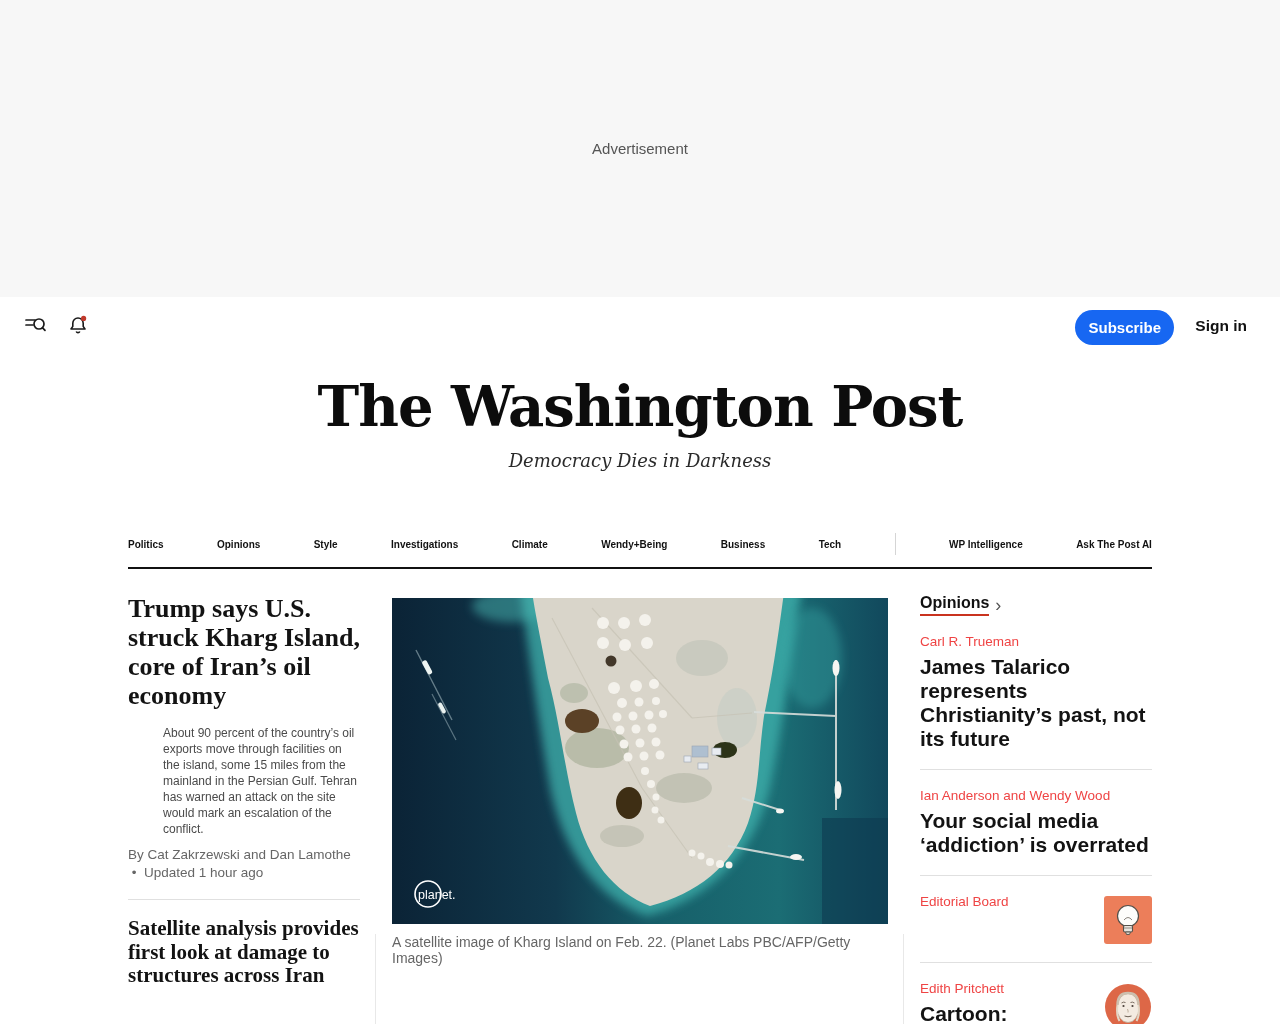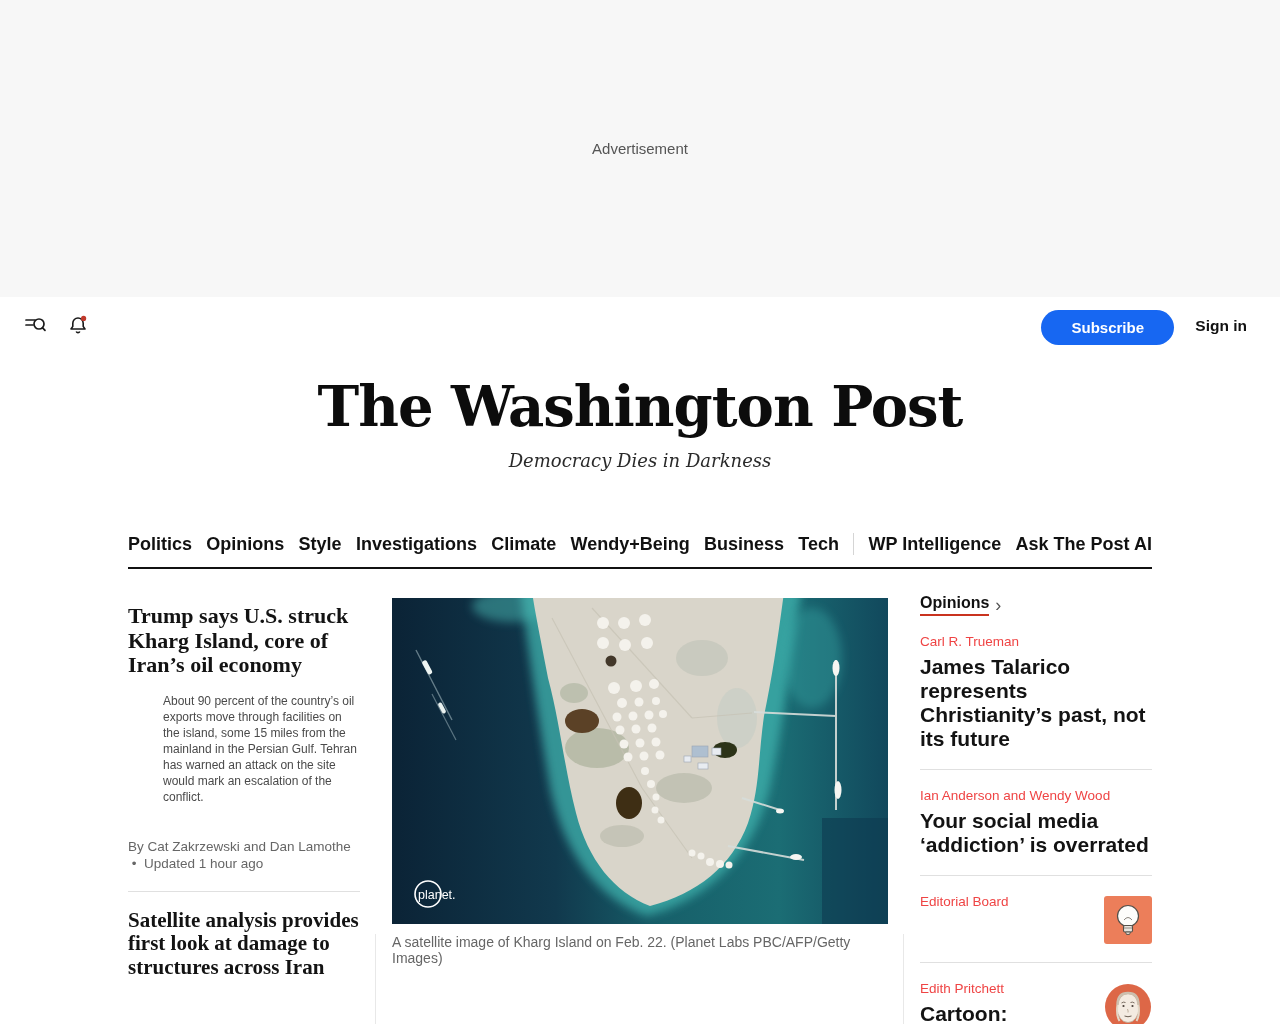--- a/index.html
+++ b/index.html
@@ -10,49 +10,49 @@
   
   .ad-zone { position:absolute; left:0; top:0; width:1280px; height:297px;
              background:#f7f7f7;padding-left:46px; }
   .ad-label { position:absolute; left:0; right:0; top:140px; text-align:center;
               color:#555; font-size:15px; }
 
   
   .utility { position:absolute; left:0; top:297px; width:1280px; height:64px; background:#fff; }
   .util-icons { position:absolute; left:24px; top:16px; display:flex; gap:18px; align-items:center; }
   .icon-btn { width:24px; height:24px; cursor:pointer; position:relative; }
-  .subscribe-btn { position:absolute; right:106px; top:13px; height:35px; padding:0 30px;
+  .subscribe-btn { position:absolute; right:106px; top:13px; height:35px; padding:0 13px;
                    background:var(--accent-blue,#1767f2); color:#fff; border:none; border-radius:18px;
                    font-size:15px; font-weight:bold; font-family:"Liberation Sans",sans-serif; cursor:pointer; }
   .signin { position:absolute; right:33px; top:20px; font-size:15.5px; font-weight:bold; color:#111; cursor:pointer; }
 
   
   .masthead { position:absolute; left:0; top:376px; width:1280px; text-align:center; }
   .masthead-title { font-family:"DejaVu Serif", serif; font-weight:bold; font-size:56px;
                     letter-spacing:-1px; color:#0c0c0c; line-height:1.1; }
   .tagline { margin-top:12px; font-family:"DejaVu Serif", serif; font-style:italic;
              font-size:18px; color:#2a2a2a; }
 
   
   .nav { position:absolute; left:128px; top:524px; width:1024px; height:40px;
          display:flex; align-items:center; justify-content:space-between; }
-  .nav-item { font-size:18px; font-weight:bold; color:#111; cursor:pointer; white-space:nowrap; }
+  .nav-item { font-size:10px; font-weight:bold; color:#111; cursor:pointer; white-space:nowrap; }
   .nav-sep { width:1px; height:22px; background:#d5d5d5; }
   .top-rule { position:absolute; left:128px; top:567px; width:1024px; height:2px; background:#111; }
 
   
   .main { position:absolute; left:128px; top:592px; width:1024px; display:flex; gap:32px; }
   .col-left  { width:232px; }
   .col-mid   { width:496px; }
   .col-right { width:232px; }
 
-  .lead-hed { font-family:"Liberation Serif", serif; font-weight:bold; font-size:22px;
-              line-height:1.12; color:#131313; margin-top:12px; cursor:pointer; }
+  .lead-hed { font-family:"Liberation Serif", serif; font-weight:bold; font-size:26px;
+              line-height:1.12; color:#131313; margin-top:2px; cursor:pointer; }
   .lead-sum { margin-top:16px; font-size:12px; line-height:1.33; color:#4a4a4a;margin-left:35px; }
-  .byline-row { margin-top:32px; font-size:13.5px; line-height:1.3; color:#666; }
+  .byline-row { margin-top:8px; font-size:13.5px; line-height:1.3; color:#666; }
   .divider-h { border-top:1px solid #e0e0e0; margin:18px 0 0 0; }
   .second-hed { font-family:"Liberation Serif", serif; font-weight:bold; font-size:21px;
                 line-height:1.12; color:#131313; margin-top:17px; cursor:pointer; }
 
   .photo-wrap { margin-top:6px; width:496px; height:326px; overflow:hidden; cursor:pointer; }
   .caption { margin-top:10px; font-size:14px; color:#666; }
 
   
   .op-header { display:flex; align-items:center; gap:6px; margin-top:2px; cursor:pointer; }
   .op-title { font-size:16px; font-weight:bold; color:#111;

